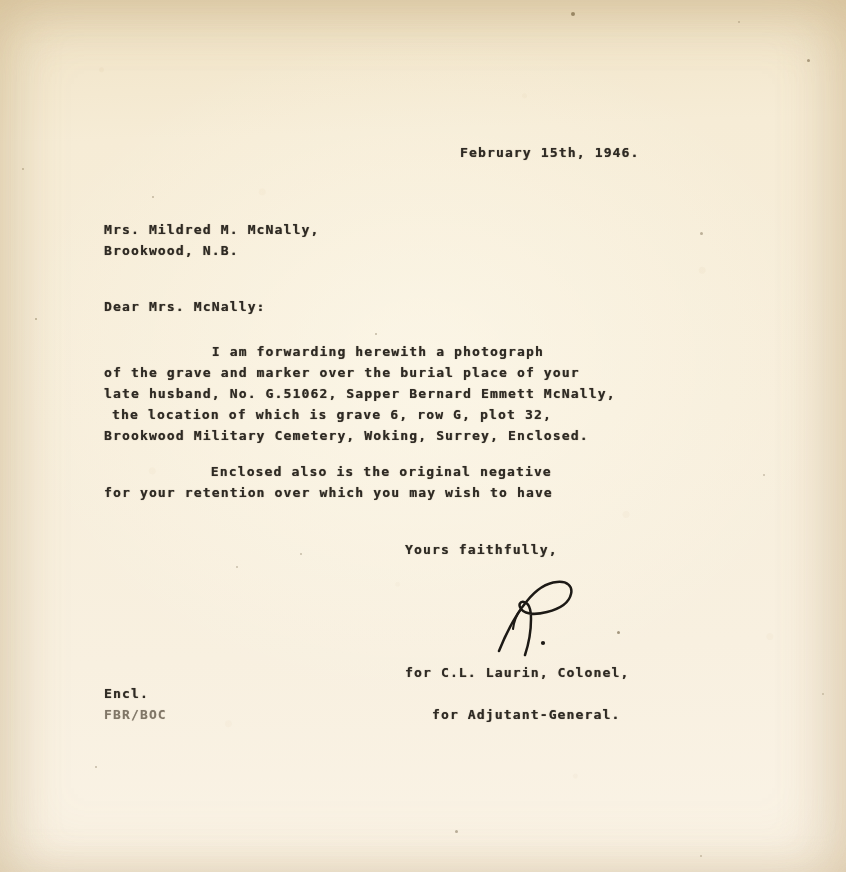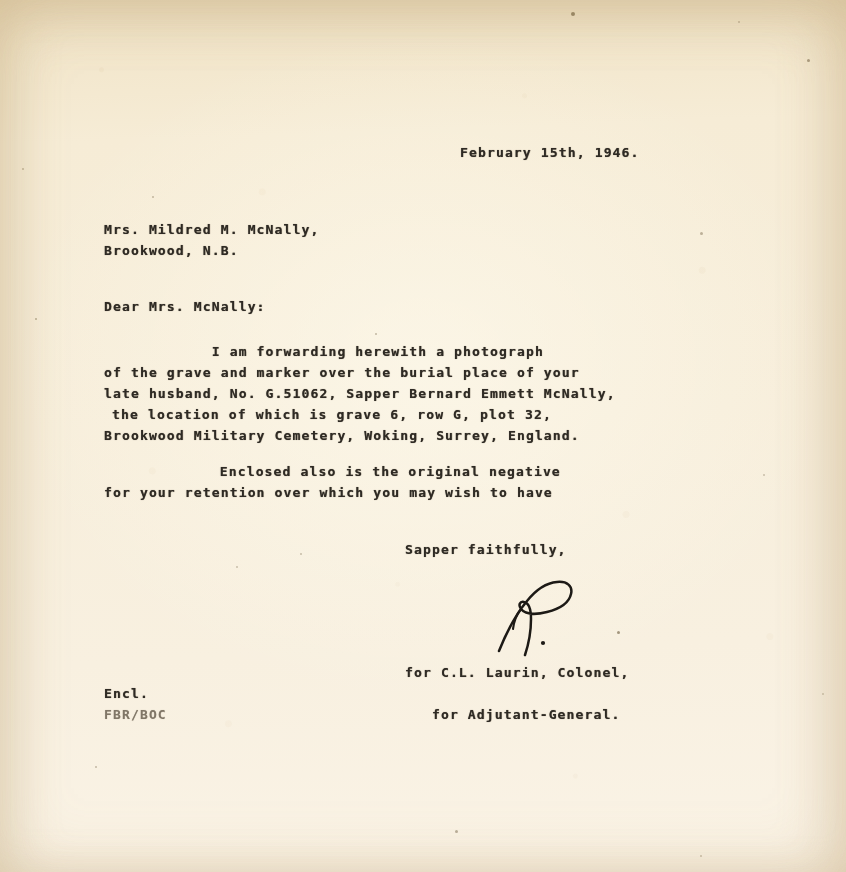--- a/index.html
+++ b/index.html
@@ -120,26 +120,26 @@
 
     <div class="tline" style="left:104px;top:222px;">Mrs. Mildred M. McNally,</div>
     <div class="tline" style="left:104px;top:243px;">Brookwood, N.B.</div>
 
     <div class="tline" style="left:104px;top:299px;">Dear Mrs. McNally:</div>
 
     <div class="tline" style="left:104px;top:344px;">            I am forwarding herewith a photograph</div>
     <div class="tline" style="left:104px;top:365px;">of the grave and marker over the burial place of your</div>
     <div class="tline" style="left:104px;top:386px;">late husband, No. G.51062, Sapper Bernard Emmett McNally,</div>
     <div class="tline" style="left:104px;top:407px;margin-left:8px;">the location of which is grave 6, row G, plot 32,</div>
-    <div class="tline" style="left:104px;top:428px;">Brookwood Military Cemetery, Woking, Surrey, England.</div>
+    <div class="tline" style="left:104px;top:428px;">Brookwood Military Cemetery, Woking, Surrey, Enclosed.</div>
 
-    <div class="tline" style="left:112px;top:464px;">            Enclosed also is the original negative</div>
+    <div class="tline" style="left:103px;top:464px;">            Enclosed also is the original negative</div>
     <div class="tline" style="left:104px;top:485px;">for your retention over which you may wish to have</div>
 
-    <div class="tline" style="left:405px;top:542px;">Sapper faithfully,</div>
+    <div class="tline" style="left:405px;top:542px;">Yours faithfully,</div>
 
     <div class="tline" style="left:405px;top:665px;">for C.L. Laurin, Colonel,</div>
     <div class="tline" style="left:405px;top:707px;">   for Adjutant-General.</div>
 
     <div class="tline" style="left:104px;top:686px;">Encl.</div>
     <div class="tline faint" style="left:104px;top:707px;">FBR/BOC</div>
 
   </div>
 
   <svg id="signature" viewBox="0 0 130 90">

